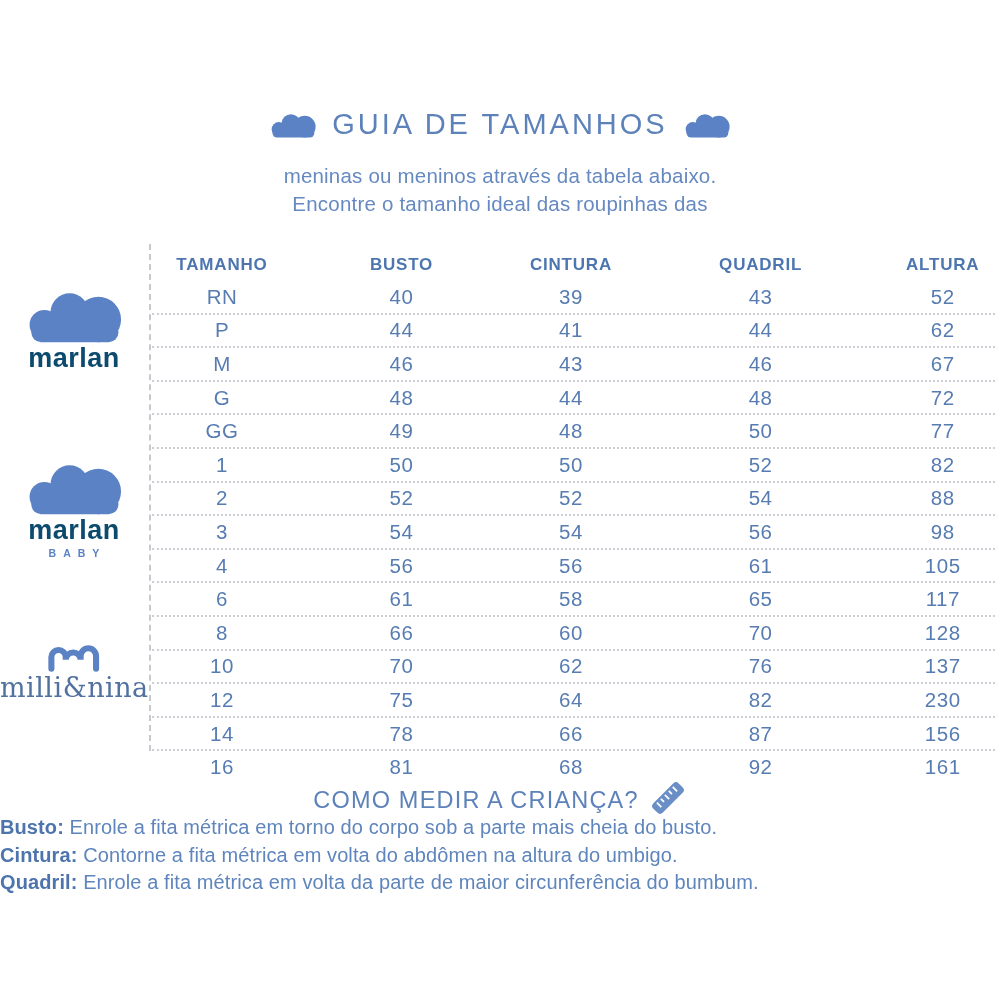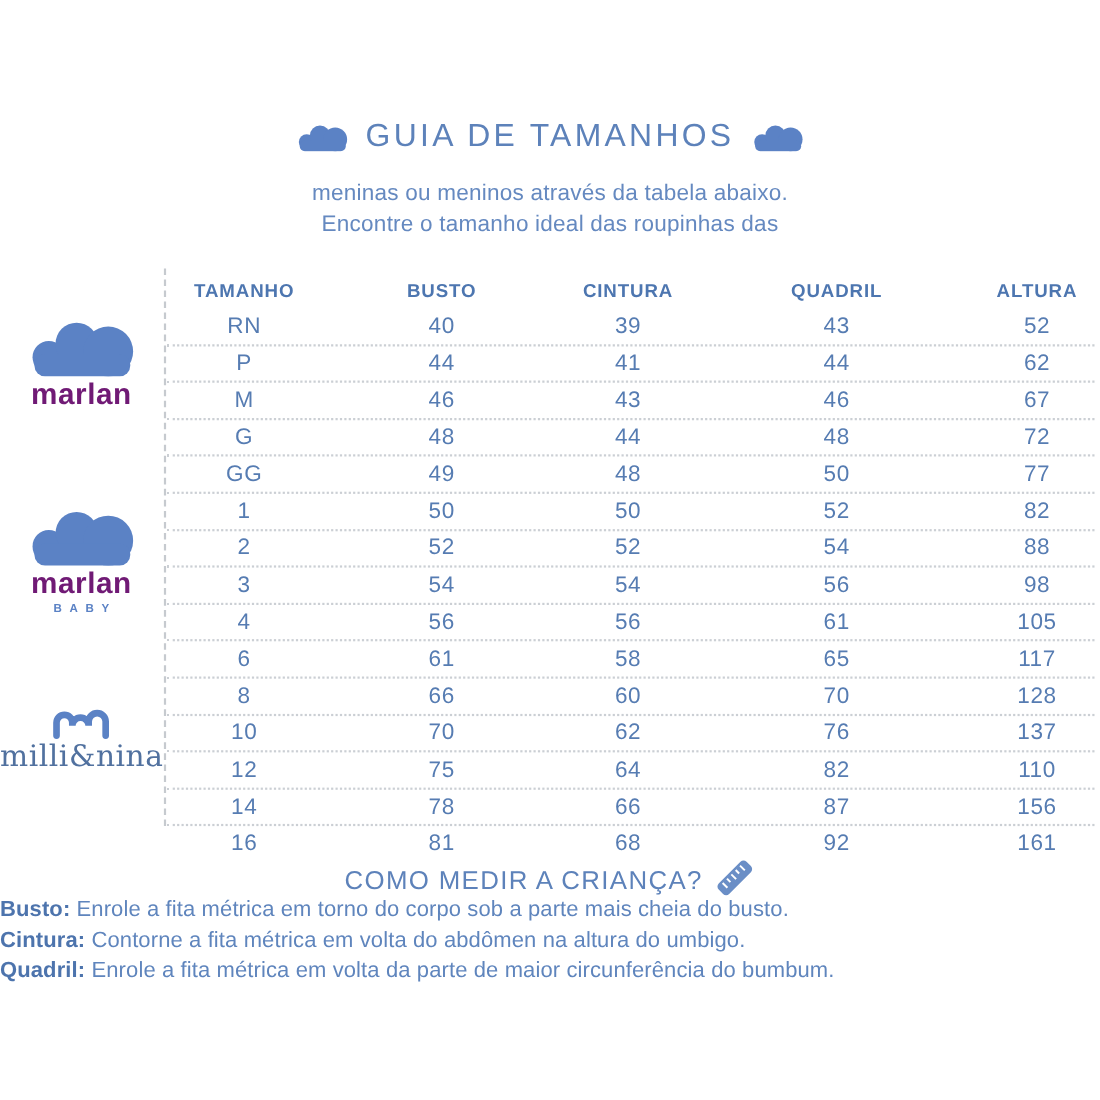--- a/index.html
+++ b/index.html
@@ -22,21 +22,21 @@
     position:absolute;top:162px;left:0;width:1000px;text-align:center;
     font-size:20.5px;line-height:28px;color:#6589c0;letter-spacing:0.2px;
   }
   
   .brand{position:absolute;left:0;width:148px;text-align:center;color:#5b82c5;}
   .brand-marlan{top:289px;}
   .brand-marlan-baby{top:461px;}
   .brand-milli{top:640px;}
   .cloud-lg{width:98px;height:54px;display:block;margin:0 auto;color:#5b82c5;}
   .wordmark{
-    font-size:27px;font-weight:bold;letter-spacing:0.5px;color:#701a75;
+    font-size:27px;font-weight:bold;letter-spacing:0.5px;color:#0c4a6e;
     margin-top:1px;line-height:28px;
   }
   .wordmark-baby{
     font-size:10.5px;font-weight:bold;letter-spacing:7px;padding-left:7px;
     color:#5b82c5;margin-top:3px;line-height:12px;
   }
   .milli-mark{width:68px;height:32px;display:block;margin:0 auto;}
   .wordmark-serif{
     font-family:"DejaVu Serif","Liberation Serif",serif;
     font-size:27px;color:#51719f;margin-top:1px;line-height:30px;letter-spacing:0.5px;
@@ -247,21 +247,21 @@
       <span class="tcell">62</span>
       <span class="tcell">76</span>
       <span class="tcell">137</span>
     </div>
 
     <div class="trow">
       <span class="tcell">12</span>
       <span class="tcell">75</span>
       <span class="tcell">64</span>
       <span class="tcell">82</span>
-      <span class="tcell">110</span>
+      <span class="tcell">230</span>
     </div>
 
     <div class="trow">
       <span class="tcell">14</span>
       <span class="tcell">78</span>
       <span class="tcell">66</span>
       <span class="tcell">87</span>
       <span class="tcell">156</span>
     </div>
 

